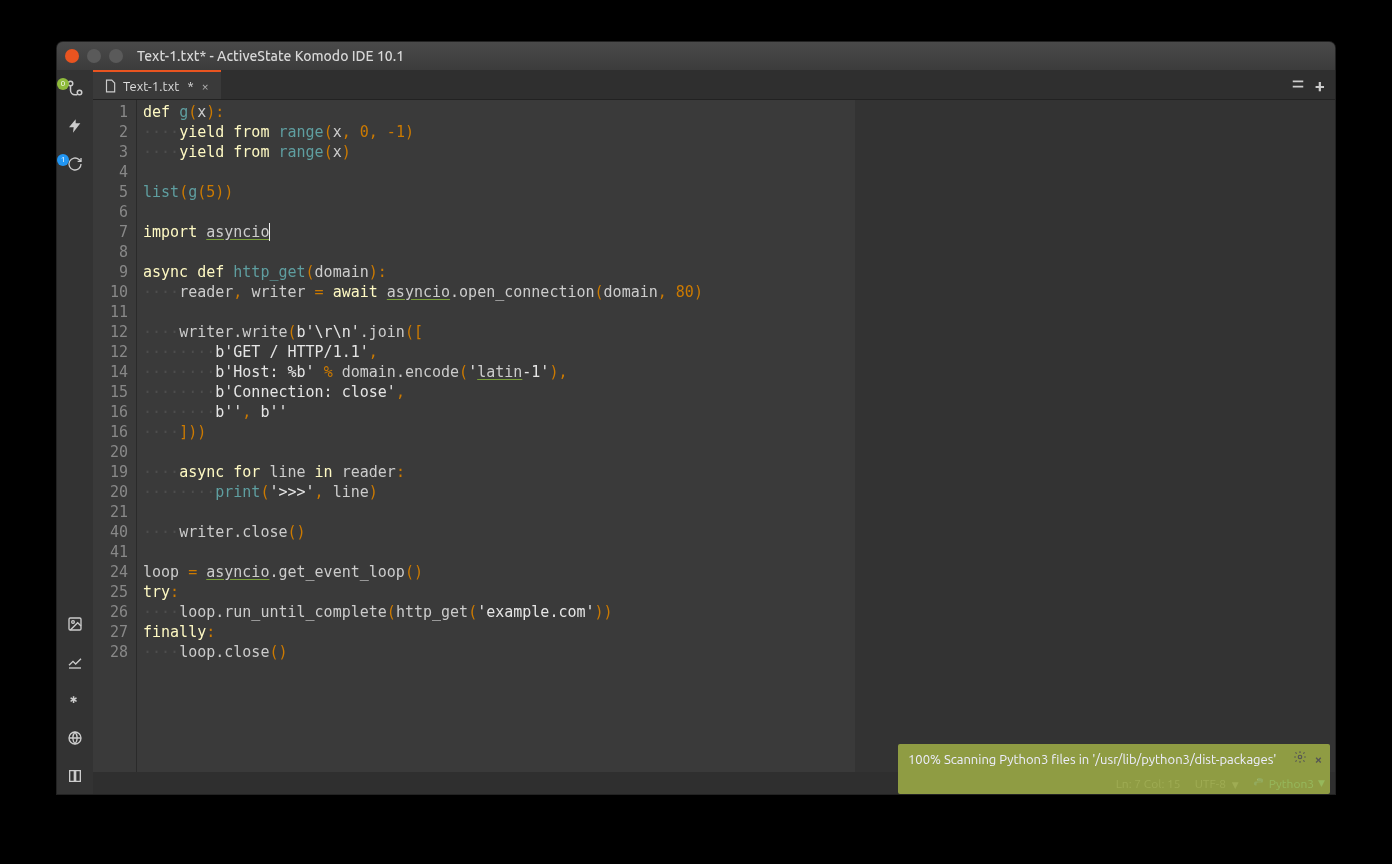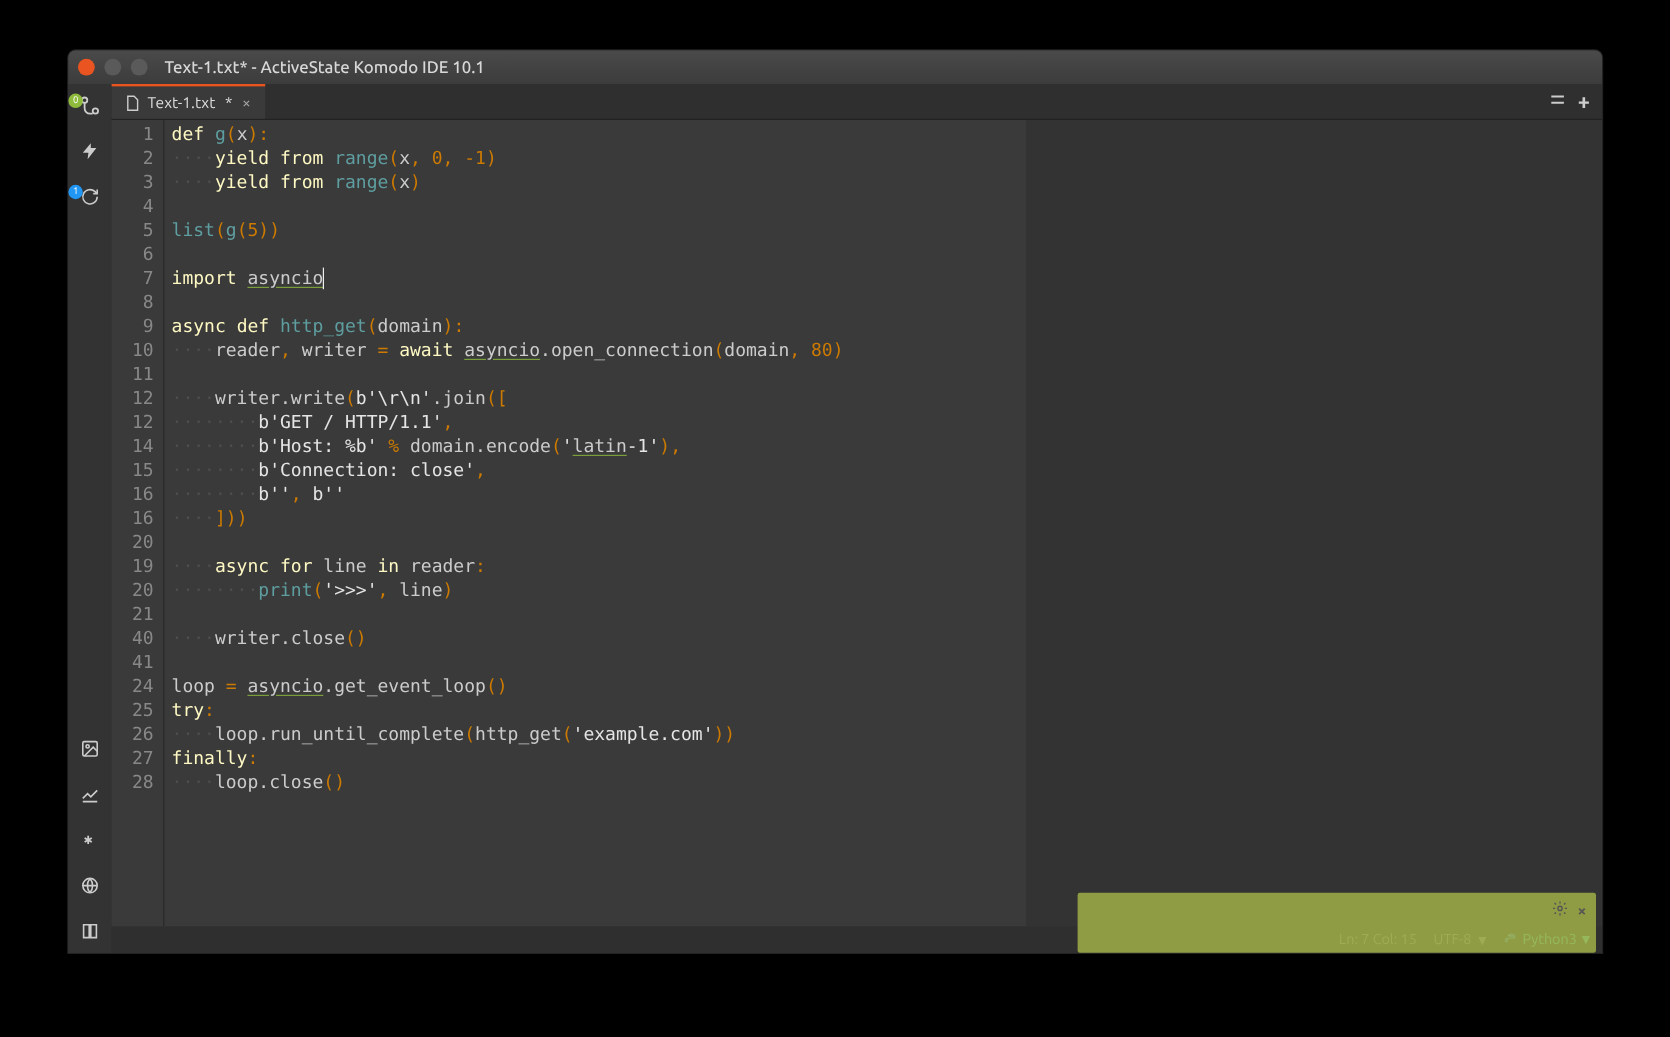--- a/index.html
+++ b/index.html
@@ -363,20 +363,21 @@
                 <path fill="#4a90d9" d="M12 2c-4 0-4 2-4 4v2h8v1H5c-2 0-3 2-3 4s1 4 3 4h2v-3c0-2 2-3 4-3h6c2 0 3-1 3-3V6c0-2-2-4-8-4z"></path>
                 <circle cx="9" cy="5" r="1" fill="#fff"></circle>
               </svg>
           </span>
           <span>Python3</span>
           <span style="font-size:9px;">▼</span>
         </span>
       </div>
 
       <div class="notification">
+        <span>100% Scanning Python3 files in '/usr/lib/python3/dist-packages'</span>
         <div class="notif-actions">
           <span>
             <svg width="14" height="14" viewBox="0 0 24 24" fill="none" stroke="#555" stroke-width="2">
                 <circle cx="12" cy="12" r="3"></circle>
                 <path d="M12 2v3M12 19v3M4.2 4.2l2.1 2.1M17.7 17.7l2.1 2.1M2 12h3M19 12h3M4.2 19.8l2.1-2.1M17.7 6.3l2.1-2.1"></path>
               </svg>
           </span>
           <span style="color:#555;font-weight:bold;">×</span>
         </div>
       </div>

